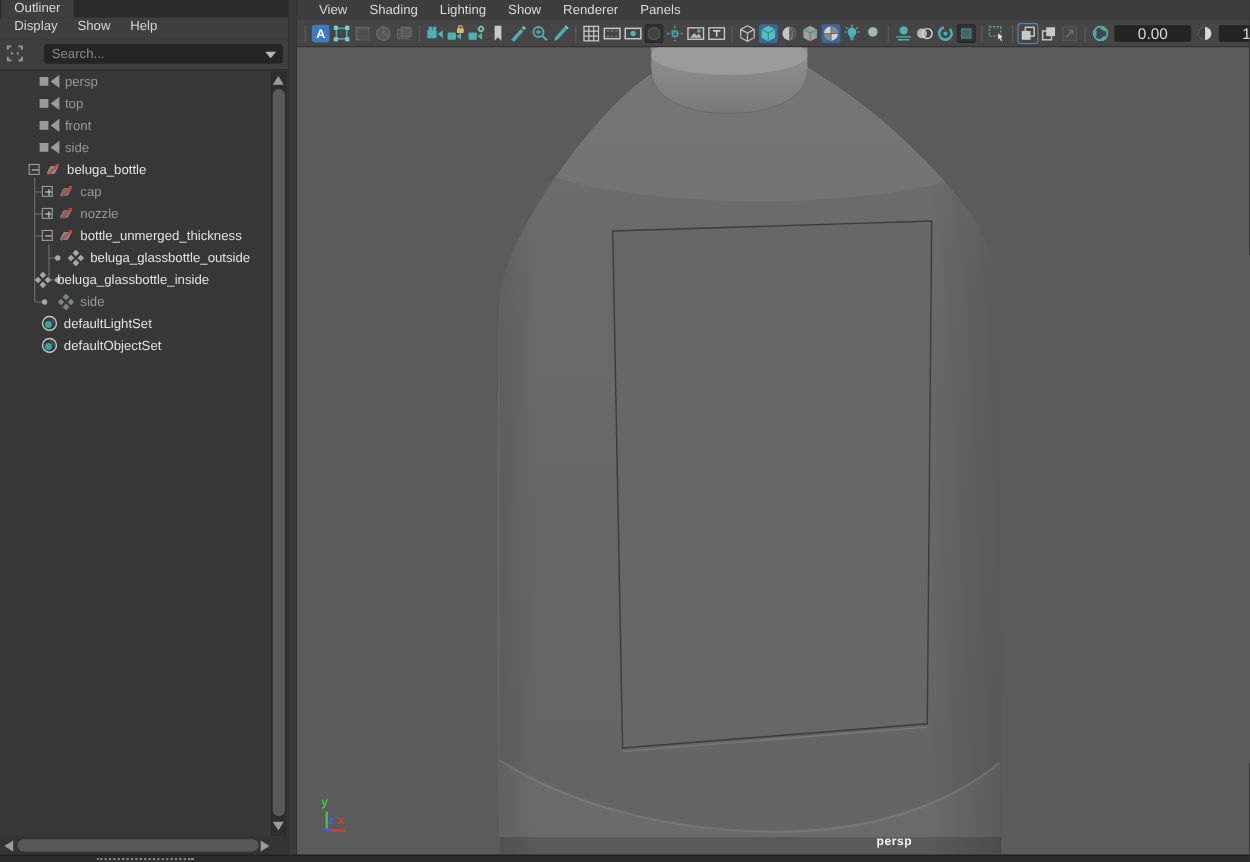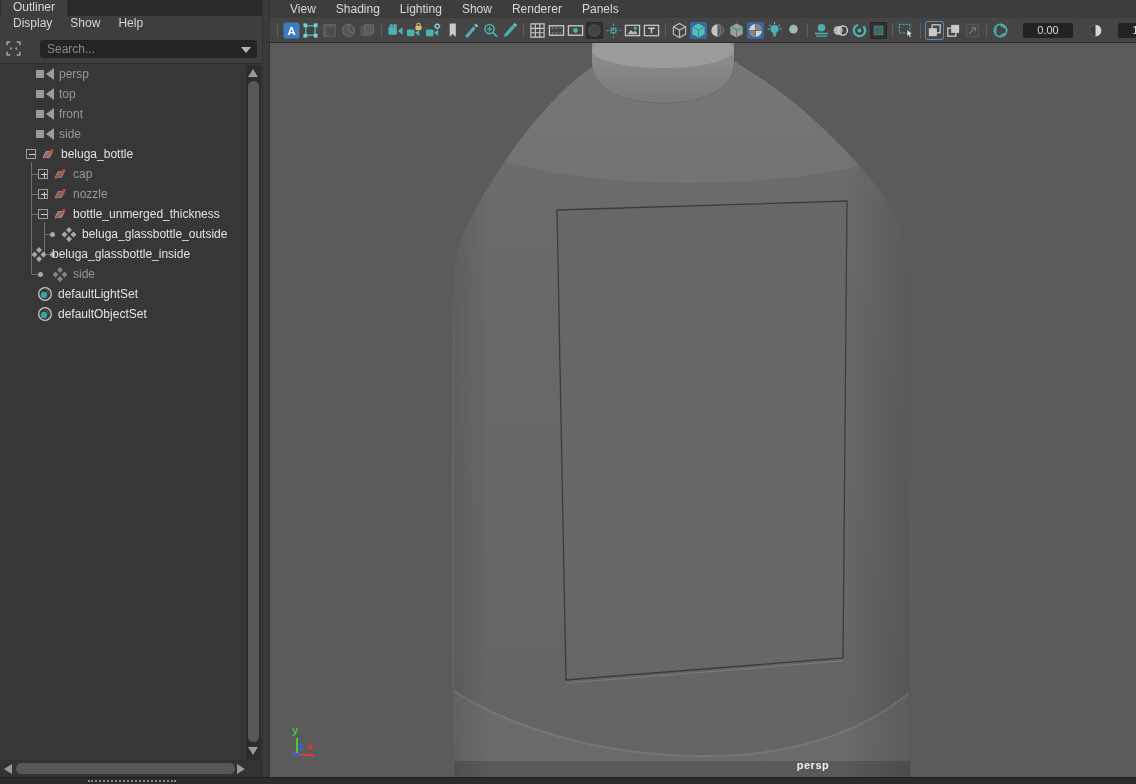--- a/index.html
+++ b/index.html
@@ -67,22 +67,22 @@
   .vpmenu .mi { font-size:12px; color:#d8d8d8; padding:0 10px; cursor:default; }
   .vptoolbar { height:25px; background:#454545; border-bottom:1px solid #2c2c2c;
       display:flex; align-items:center; padding-left:3px; overflow:hidden; white-space:nowrap; }
   .tool { width:17px; height:17px; margin:0 1px; flex:0 0 auto; display:inline-flex;
       align-items:center; justify-content:center; border-radius:2px; }
   .tool svg { width:17px; height:17px; display:block; }
   .tool.active { background:#39689c; }
   .tool.pressed { background:#313131; box-shadow:inset 0 0 0 1px #272727; }
   .tool.outlined { box-shadow:0 0 0 1px #5d87ad; }
   .tsep { width:1px; height:15px; background:#5c5c5c; margin:0 4px; flex:0 0 auto; }
-  .tool-field { width:50px; height:15px; margin:0 13px; background:#232323; border-radius:2px;
-      color:#dadada; font-size:11px; display:inline-flex; align-items:center; justify-content:center; flex:0 0 auto; }
+  .tool-field { width:70px; height:15px; margin:0 3px; background:#232323; border-radius:2px;
+      color:#dadada; font-size:14px; display:inline-flex; align-items:center; justify-content:center; flex:0 0 auto; }
   .canvas { position:absolute; top:43px; left:0; right:0; bottom:0; background:#5b5b5b; overflow:hidden; }
   .canvas svg.render { position:absolute; left:0; top:0; }
   .persp-label { position:absolute; left:513px; top:716px; width:60px; text-align:center;
       color:#f2f2f2; font-size:11px; font-weight:bold; letter-spacing:.5px; }
   .gizmo { position:absolute; left:20px; top:684px; width:40px; height:40px; font-size:11px; font-weight:bold; }
   .gz-y-line { position:absolute; left:6px; top:11px; width:2px; height:16px; background:#44c944; }
   .gz-x-line { position:absolute; left:7px; top:27px; width:17px; height:2px; background:#e8392e; transform:rotate(4deg); }
   .gz-z-line { position:absolute; left:3px; top:26px; width:8px; height:2px; background:#3c5bff; }
   .gz-y { position:absolute; left:2px; top:-3px; color:#44c944; }
   .gz-z { position:absolute; left:8px; top:13px; color:#3c5bff; }

